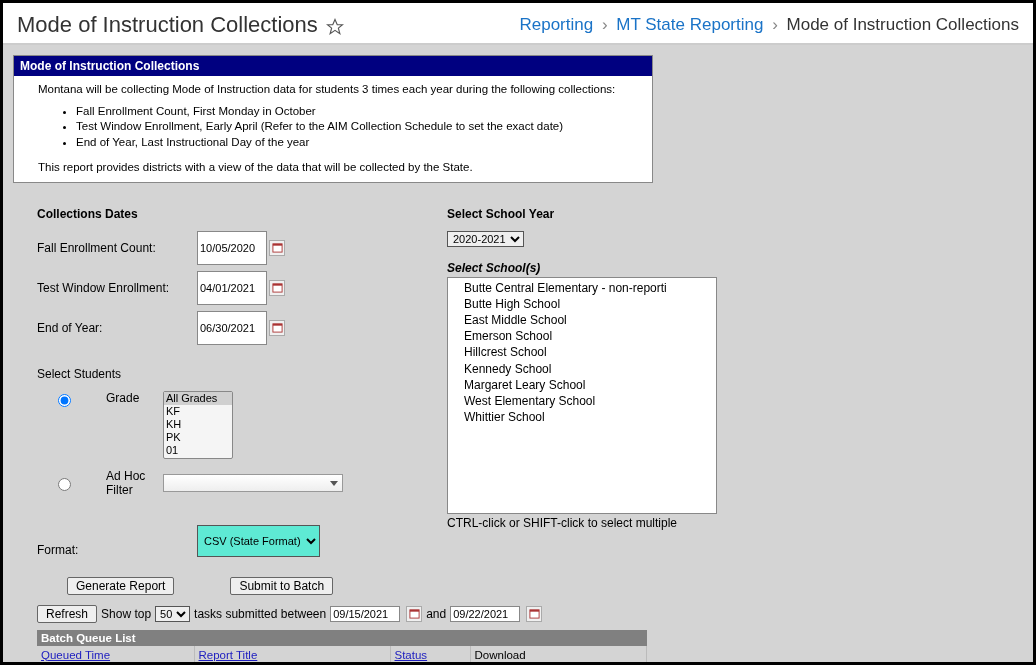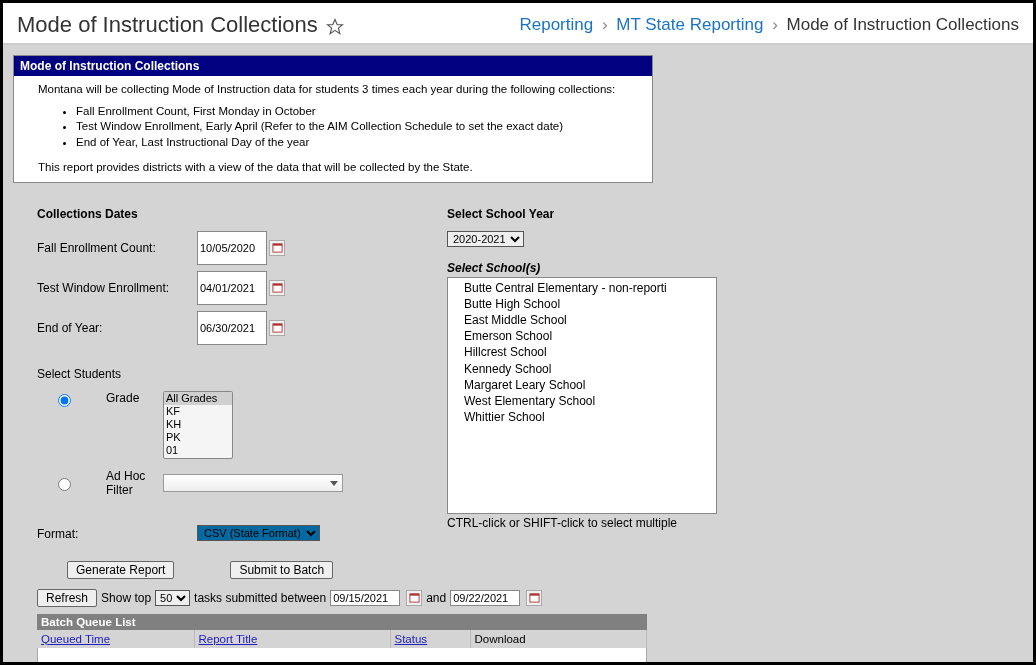--- a/index.html
+++ b/index.html
@@ -169,22 +169,22 @@
     .format-row {
       display: flex;
       align-items: flex-end;
       margin-top: 28px;
       margin-bottom: 20px;
     }
     .format-label { width: 160px; font-size: 12px; }
     .format-select {
       font-size: 11px;
       border: 1px solid #555;
-      padding: 0 2px;
-      background: #0369a1;
+      padding: 8px 2px;
+      background: #5eead4;
     }
     .button-row {
       display: flex;
       gap: 56px;
       margin-left: 30px;
       margin-bottom: 8px;
     }
     .btn {
       font-size: 12px;
       padding: 1px 8px;

